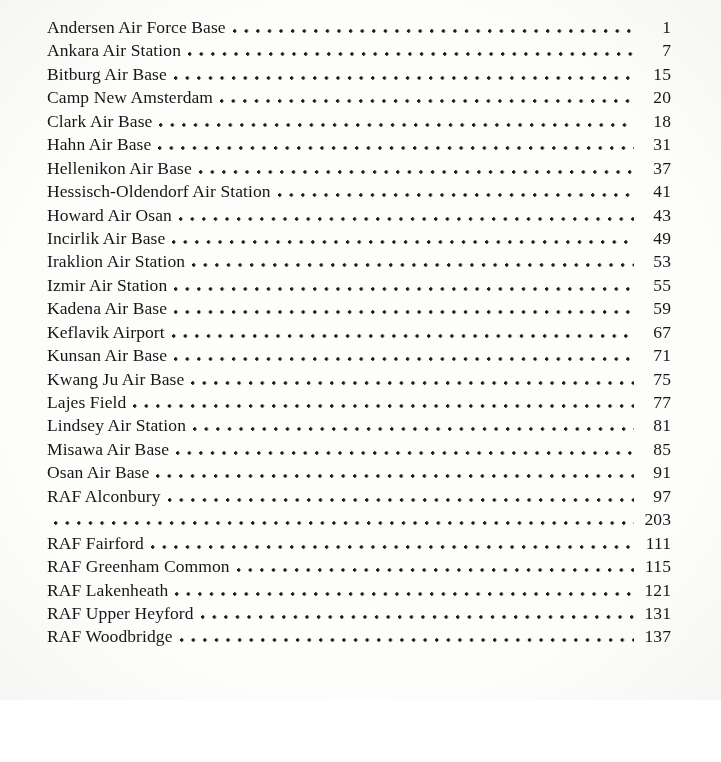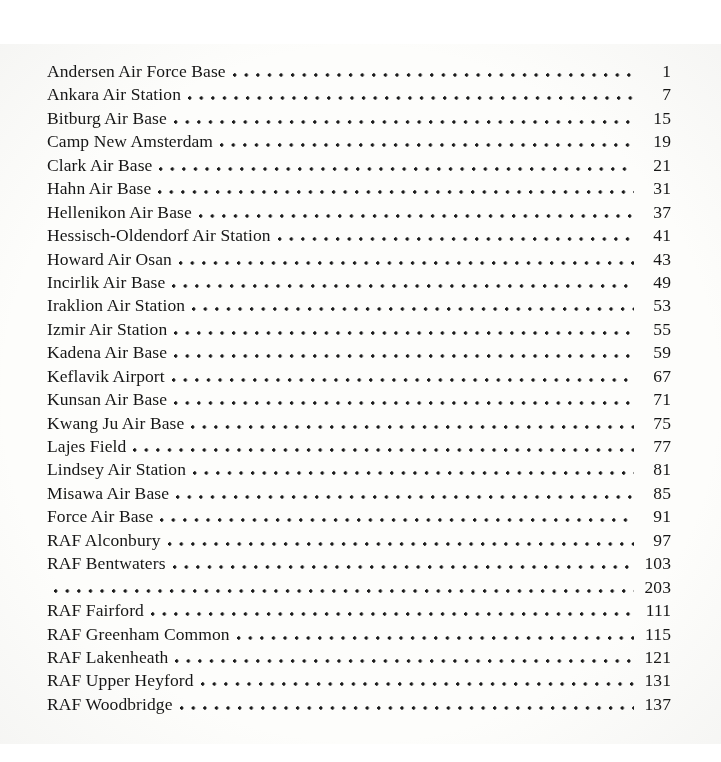--- a/index.html
+++ b/index.html
@@ -10,21 +10,20 @@
   .page {
     position: relative;
     width: 721px;
     height: 700px;
     background:
       radial-gradient(ellipse at 50% 50%, rgba(255,255,255,0) 70%, rgba(180,180,180,0.10) 100%),
       #fdfdfb;
     overflow: hidden;
     font-family: "Liberation Serif", "DejaVu Serif", serif;
     color: #161616;
-    margin-top: 44px;
   }
   .toc {
     position: absolute;
     top: 16px;
     left: 47px;
     right: 50px;
   }
   .toc-row {
     display: flex;
     align-items: baseline;
@@ -68,26 +67,26 @@
         <span class="toc-page">7</span>
       </div>
       <div class="toc-row">
         <span class="toc-title">Bitburg Air Base</span>
         <span class="leader"></span>
         <span class="toc-page">15</span>
       </div>
       <div class="toc-row">
         <span class="toc-title">Camp New Amsterdam</span>
         <span class="leader"></span>
-        <span class="toc-page">19</span>
+        <span class="toc-page">20</span>
       </div>
       <div class="toc-row">
         <span class="toc-title">Clark Air Base</span>
         <span class="leader"></span>
-        <span class="toc-page">21</span>
+        <span class="toc-page">18</span>
       </div>
       <div class="toc-row">
         <span class="toc-title">Hahn Air Base</span>
         <span class="leader"></span>
         <span class="toc-page">31</span>
       </div>
       <div class="toc-row">
         <span class="toc-title">Hellenikon Air Base</span>
         <span class="leader"></span>
         <span class="toc-page">37</span>
@@ -146,33 +145,28 @@
         <span class="toc-title">Lindsey Air Station</span>
         <span class="leader"></span>
         <span class="toc-page">81</span>
       </div>
       <div class="toc-row">
         <span class="toc-title">Misawa Air Base</span>
         <span class="leader"></span>
         <span class="toc-page">85</span>
       </div>
       <div class="toc-row">
-        <span class="toc-title">Force Air Base</span>
+        <span class="toc-title">Osan Air Base</span>
         <span class="leader"></span>
         <span class="toc-page">91</span>
       </div>
       <div class="toc-row">
         <span class="toc-title">RAF Alconbury</span>
         <span class="leader"></span>
         <span class="toc-page">97</span>
-      </div>
-      <div class="toc-row">
-        <span class="toc-title">RAF Bentwaters</span>
-        <span class="leader"></span>
-        <span class="toc-page">103</span>
       </div>
       <div class="toc-row">
         <span class="leader"></span>
         <span class="toc-page">203</span>
       </div>
       <div class="toc-row">
         <span class="toc-title">RAF Fairford</span>
         <span class="leader"></span>
         <span class="toc-page">111</span>
       </div>

